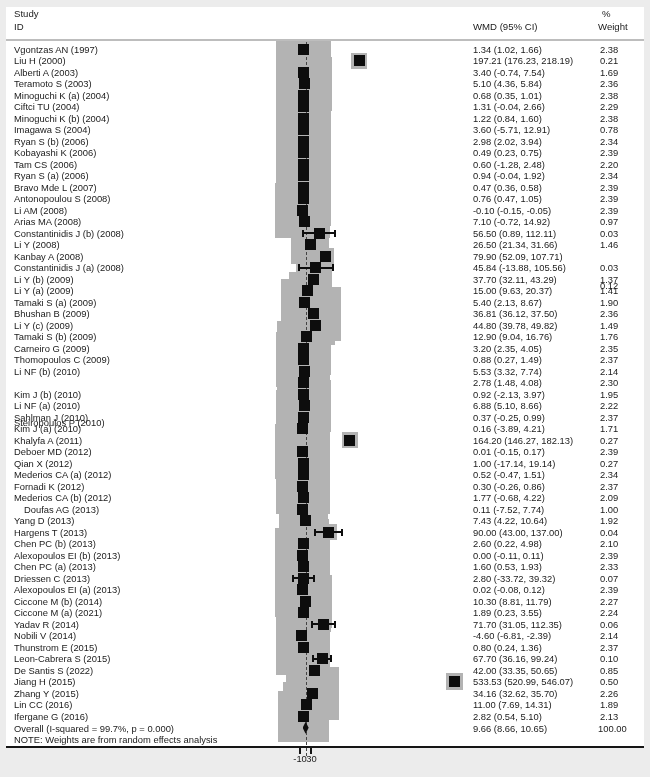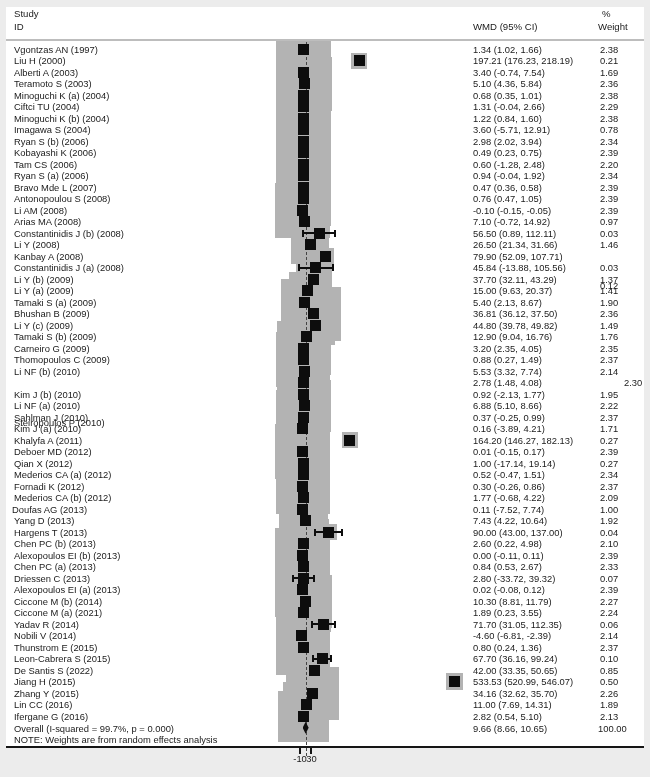--- a/index.html
+++ b/index.html
@@ -122,23 +122,23 @@
     <div class="abs cell" style="left: 473px; top: 342.8px;">3.20 (2.35, 4.05)</div>
     <div class="abs cell" style="left: 600px; top: 342.8px;">2.35</div>
     <div class="abs cell" style="left: 14px; top: 354.3px;">Thomopoulos C (2009)</div>
     <div class="abs cell" style="left: 473px; top: 354.3px;">0.88 (0.27, 1.49)</div>
     <div class="abs cell" style="left: 600px; top: 354.3px;">2.37</div>
     <div class="abs cell" style="left: 14px; top: 365.8px;">Li NF (b) (2010)</div>
     <div class="abs cell" style="left: 473px; top: 365.8px;">5.53 (3.32, 7.74)</div>
     <div class="abs cell" style="left: 600px; top: 365.8px;">2.14</div>
     <div class="abs cell" style="left: 14px; top: 377.3px; margin-top: 40px;">Steiropoulos P (2010)</div>
     <div class="abs cell" style="left: 473px; top: 377.3px;">2.78 (1.48, 4.08)</div>
-    <div class="abs cell" style="left: 600px; top: 377.3px; margin-left: 24px;">2.30</div>
+    <div class="abs cell" style="left: 600px; top: 377.3px;">2.30</div>
     <div class="abs cell" style="left: 14px; top: 388.8px;">Kim J (b) (2010)</div>
-    <div class="abs cell" style="left: 473px; top: 388.8px;">0.92 (-2.13, 1.77)</div>
+    <div class="abs cell" style="left: 473px; top: 388.8px;">0.92 (-2.13, 3.97)</div>
     <div class="abs cell" style="left: 600px; top: 388.8px;">1.95</div>
     <div class="abs cell" style="left: 14px; top: 400.3px;">Li NF (a) (2010)</div>
     <div class="abs cell" style="left: 473px; top: 400.3px;">6.88 (5.10, 8.66)</div>
     <div class="abs cell" style="left: 600px; top: 400.3px;">2.22</div>
     <div class="abs cell" style="left: 14px; top: 411.8px;">Sahlman J (2010)</div>
     <div class="abs cell" style="left: 473px; top: 411.8px;">0.37 (-0.25, 0.99)</div>
     <div class="abs cell" style="left: 600px; top: 411.8px;">2.37</div>
     <div class="abs cell" style="left: 14px; top: 423.3px;">Kim J (a) (2010)</div>
     <div class="abs cell" style="left: 473px; top: 423.3px;">0.16 (-3.89, 4.21)</div>
     <div class="abs cell" style="left: 600px; top: 423.3px;">1.71</div>
@@ -153,37 +153,37 @@
     <div class="abs cell" style="left: 600px; top: 457.8px;">0.27</div>
     <div class="abs cell" style="left: 14px; top: 469.3px;">Mederios CA (a) (2012)</div>
     <div class="abs cell" style="left: 473px; top: 469.3px;">0.52 (-0.47, 1.51)</div>
     <div class="abs cell" style="left: 600px; top: 469.3px;">2.34</div>
     <div class="abs cell" style="left: 14px; top: 480.8px;">Fornadi K (2012)</div>
     <div class="abs cell" style="left: 473px; top: 480.8px;">0.30 (-0.26, 0.86)</div>
     <div class="abs cell" style="left: 600px; top: 480.8px;">2.37</div>
     <div class="abs cell" style="left: 14px; top: 492.3px;">Mederios CA (b) (2012)</div>
     <div class="abs cell" style="left: 473px; top: 492.3px;">1.77 (-0.68, 4.22)</div>
     <div class="abs cell" style="left: 600px; top: 492.3px;">2.09</div>
-    <div class="abs cell" style="left: 12px; top: 503.8px;">Doufas AG (2013)</div>
+    <div class="abs cell" style="left: 24px; top: 503.8px;">Doufas AG (2013)</div>
     <div class="abs cell" style="left: 473px; top: 503.8px;">0.11 (-7.52, 7.74)</div>
     <div class="abs cell" style="left: 600px; top: 503.8px;">1.00</div>
     <div class="abs cell" style="left: 14px; top: 515.3px;">Yang D (2013)</div>
     <div class="abs cell" style="left: 473px; top: 515.3px;">7.43 (4.22, 10.64)</div>
     <div class="abs cell" style="left: 600px; top: 515.3px;">1.92</div>
     <div class="abs cell" style="left: 14px; top: 526.8px;">Hargens T (2013)</div>
     <div class="abs cell" style="left: 473px; top: 526.8px;">90.00 (43.00, 137.00)</div>
     <div class="abs cell" style="left: 600px; top: 526.8px;">0.04</div>
     <div class="abs cell" style="left: 14px; top: 538.3px;">Chen PC (b) (2013)</div>
     <div class="abs cell" style="left: 473px; top: 538.3px;">2.60 (0.22, 4.98)</div>
     <div class="abs cell" style="left: 600px; top: 538.3px;">2.10</div>
     <div class="abs cell" style="left: 14px; top: 549.8px;">Alexopoulos EI (b) (2013)</div>
     <div class="abs cell" style="left: 473px; top: 549.8px;">0.00 (-0.11, 0.11)</div>
     <div class="abs cell" style="left: 600px; top: 549.8px;">2.39</div>
     <div class="abs cell" style="left: 14px; top: 561.3px;">Chen PC (a) (2013)</div>
-    <div class="abs cell" style="left: 473px; top: 561.3px;">0.84 (0.53, 2.67)</div>
+    <div class="abs cell" style="left: 473px; top: 561.3px;">1.60 (0.53, 1.93)</div>
     <div class="abs cell" style="left: 600px; top: 561.3px;">2.33</div>
     <div class="abs cell" style="left: 14px; top: 572.8px;">Driessen C (2013)</div>
     <div class="abs cell" style="left: 473px; top: 572.8px;">2.80 (-33.72, 39.32)</div>
     <div class="abs cell" style="left: 600px; top: 572.8px;">0.07</div>
     <div class="abs cell" style="left: 14px; top: 584.3px;">Alexopoulos EI (a) (2013)</div>
     <div class="abs cell" style="left: 473px; top: 584.3px;">0.02 (-0.08, 0.12)</div>
     <div class="abs cell" style="left: 600px; top: 584.3px;">2.39</div>
     <div class="abs cell" style="left: 14px; top: 595.8px;">Ciccone M (b) (2014)</div>
     <div class="abs cell" style="left: 473px; top: 595.8px;">10.30 (8.81, 11.79)</div>
     <div class="abs cell" style="left: 600px; top: 595.8px;">2.27</div>

